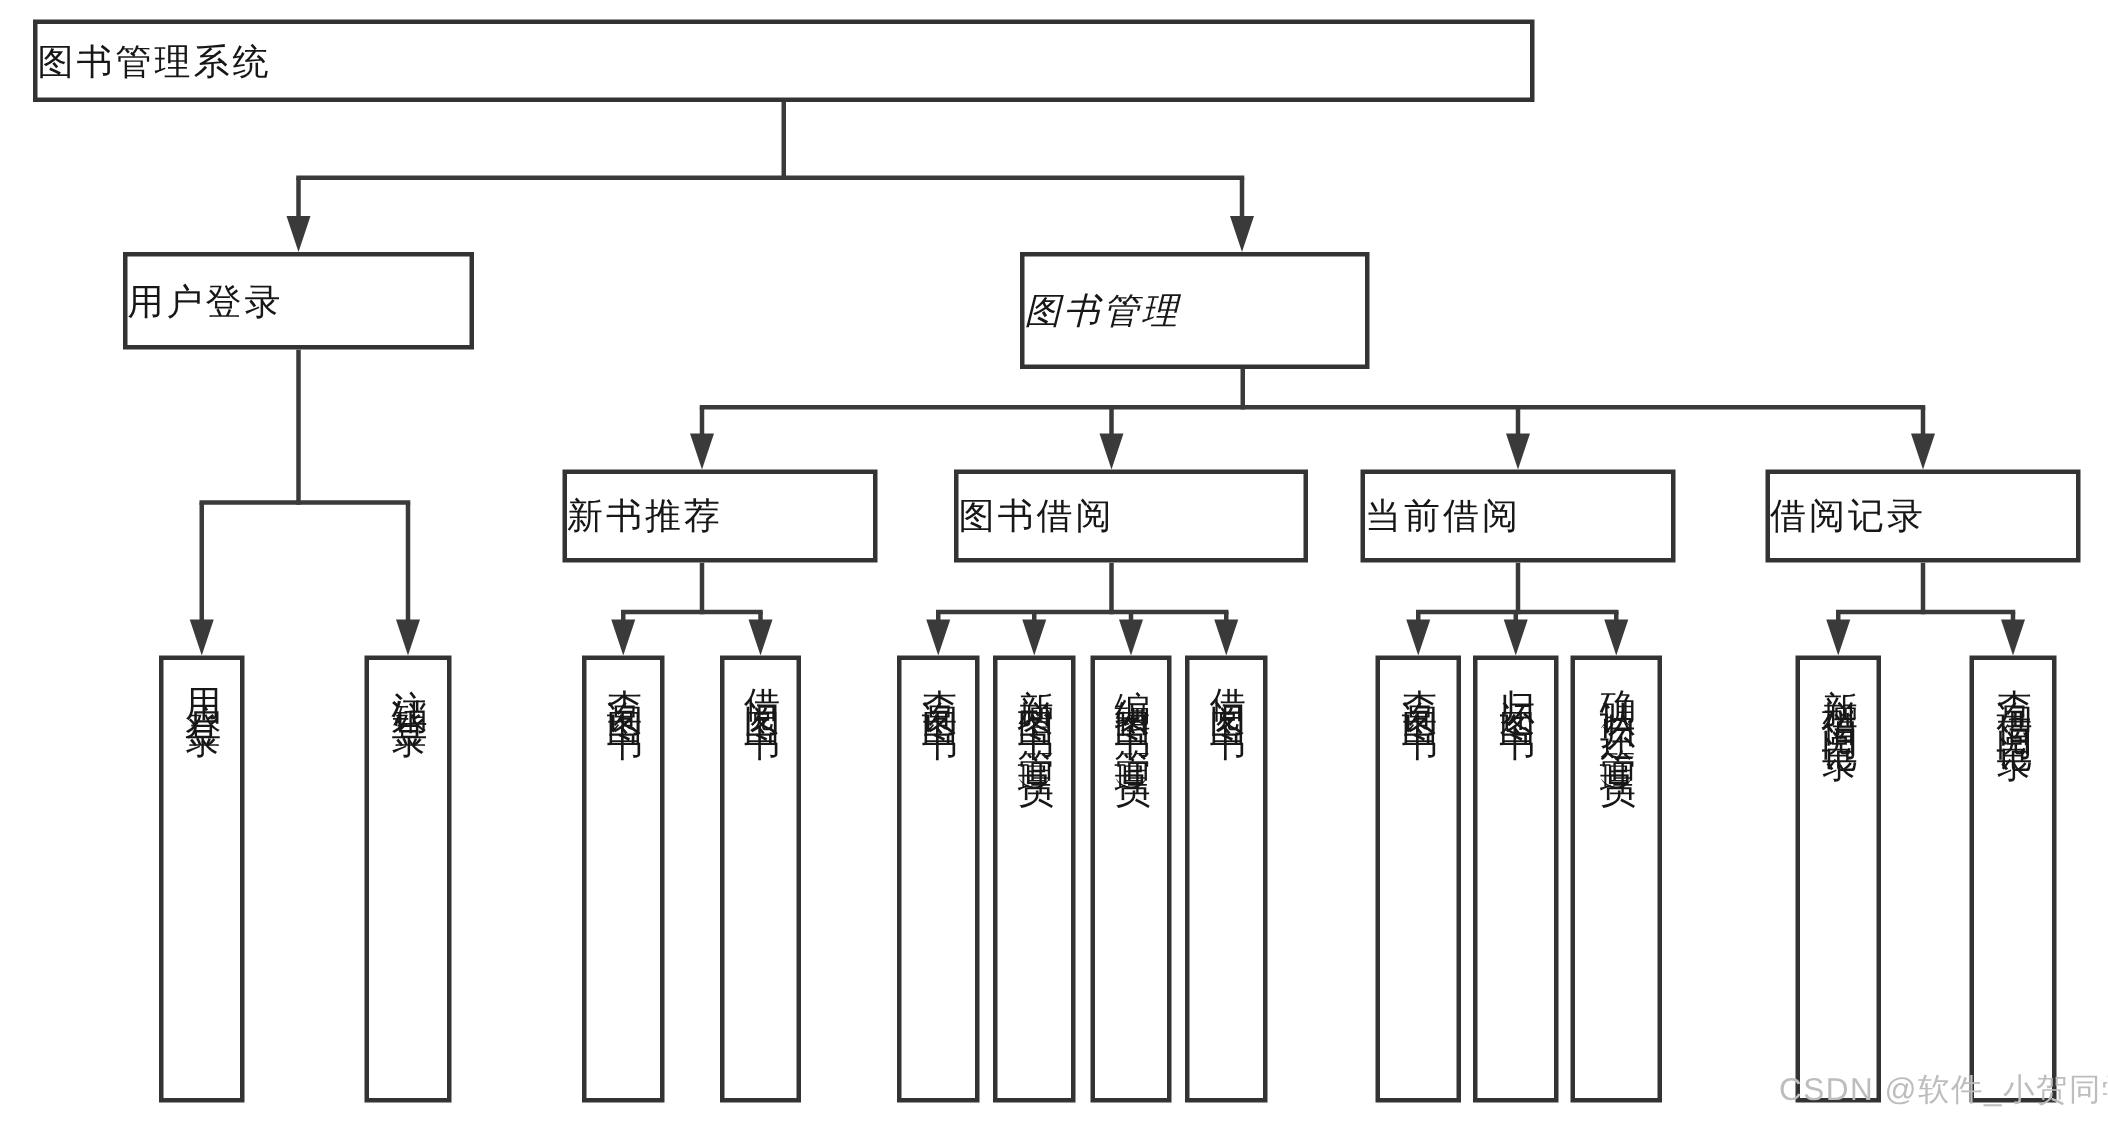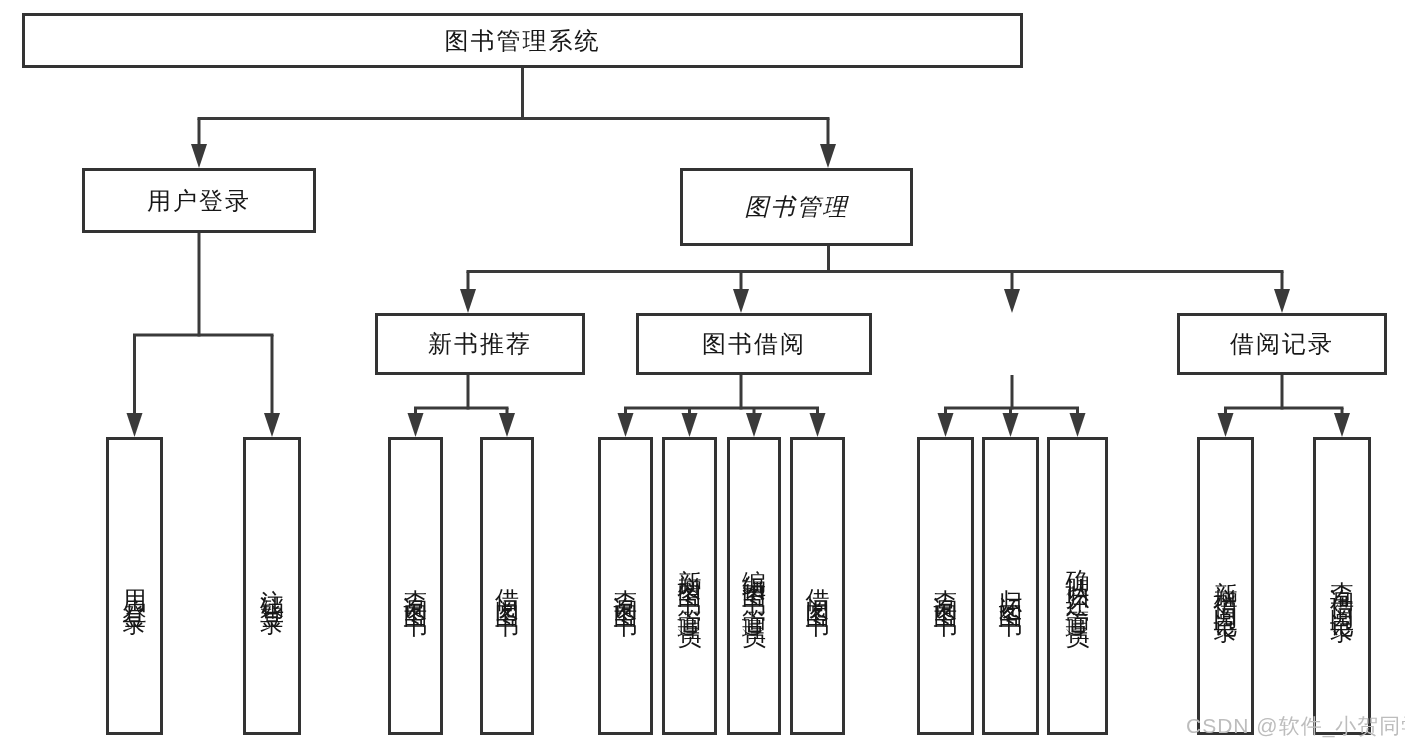--- a/index.html
+++ b/index.html
@@ -22,21 +22,20 @@
     width: 1405px;
     height: 747px;
   }
   .box {
     position: absolute;
     box-sizing: border-box;
     border: 3px solid #333333;
     background: #ffffff;
     display: flex;
     align-items: center;
-    justify-content: center;
     color: #171717;
   }
   .h-box {
     font-size: 24px;
     letter-spacing: 2px;
     white-space: nowrap;
   }
   .v-box {
     writing-mode: vertical-rl;
     text-orientation: mixed;
@@ -163,20 +162,23 @@
   <div id="n-l2b" class="box h-box">
     <span>图书管理</span>
   </div>
 
   <div id="n-l3a" class="box h-box">
     <span>新书推荐</span>
   </div>
   <div id="n-l3b" class="box h-box">
     <span>图书借阅</span>
   </div>
+  <div id="n-l3c" class="box h-box">
+    <span>当前借阅</span>
+  </div>
   <div id="n-l3d" class="box h-box">
     <span>借阅记录</span>
   </div>
 
   <div id="lf0" class="box v-box leaf">
     <span>用户登录</span>
   </div>
   <div id="lf1" class="box v-box leaf">
     <span>注销登录</span>
   </div>

